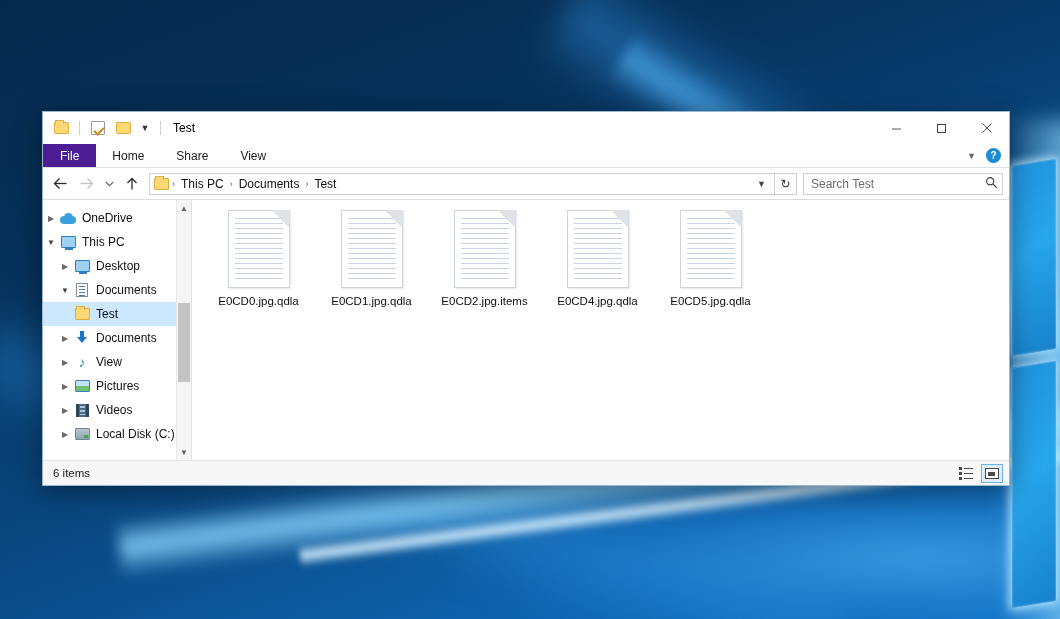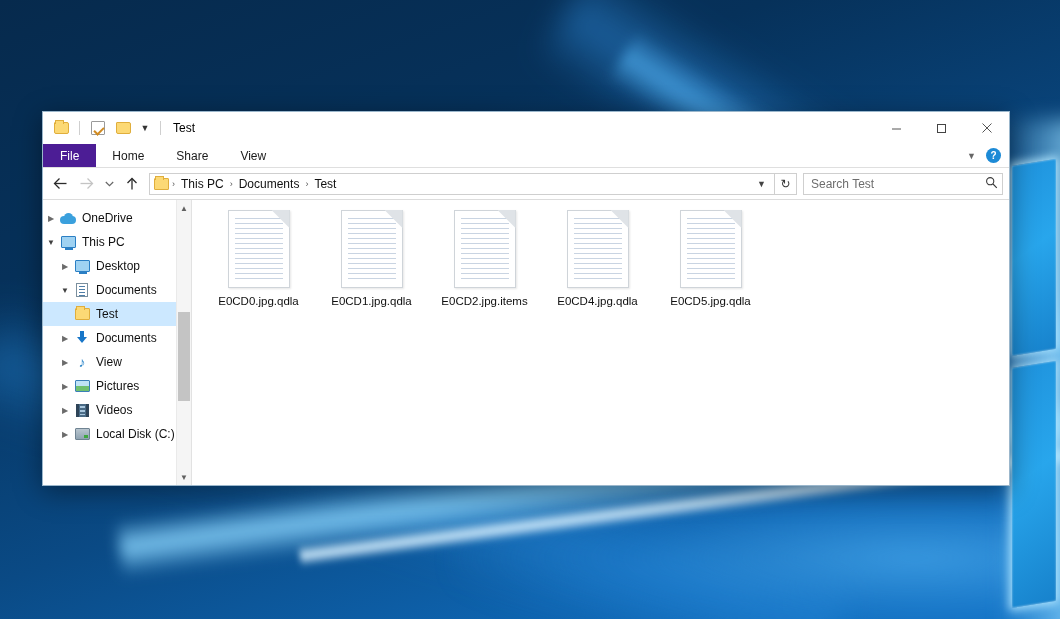--- a/index.html
+++ b/index.html
@@ -752,15 +752,33 @@
         <div class="file-item">
           <div class="file-icon">
             <div class="lines"></div>
               <div class="fold-tri"></div>
           </div>
           <div class="file-name">E0CD5.jpg.qdla</div>
         </div>
       </div>
     </div>
 
+    <div class="statusbar">
+      <span>6 items</span>
+      <div class="status-views">
+        <div class="vbtn">
+          <span class="g-details">
+            <i></i>
+              <i></i>
+              <i></i>
+              <b></b>
+              <b></b>
+              <b></b>
+          </span>
+        </div>
+        <div class="vbtn active">
+          <span class="g-large"></span>
+        </div>
+      </div>
+    </div>
 
   </div>
 </div>
 
 </body></html>

